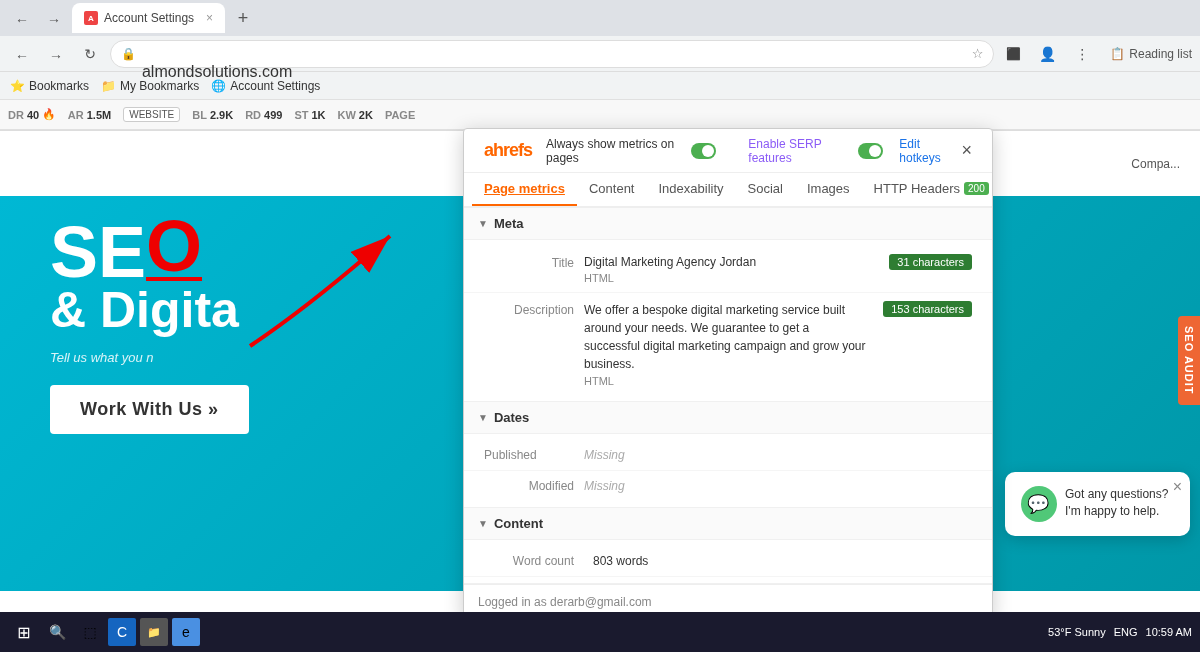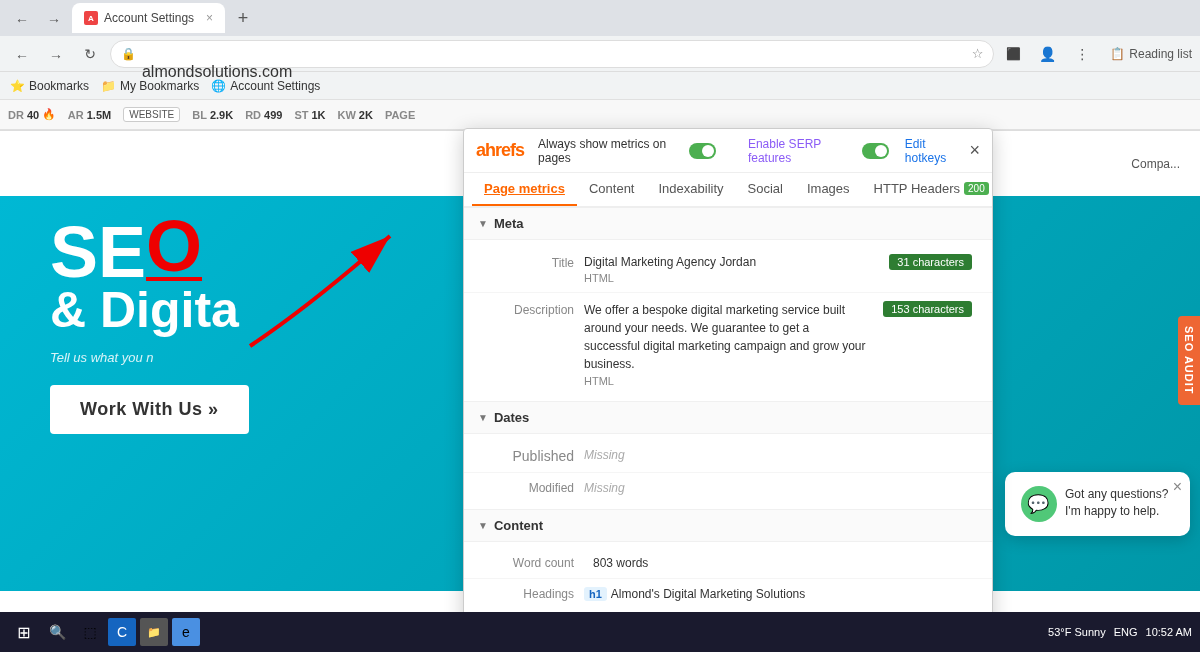--- a/index.html
+++ b/index.html
@@ -27,21 +27,21 @@
     
     
     .almond-header { background: #fff; height: 65px; display: flex; align-items: center; justify-content: center; position: relative; }
     .work-with-us-btn { margin-top: 20px; background: #fff; color: #333; border: none; padding: 14px 30px; font-size: 18px; font-weight: 700; border-radius: 4px; cursor: pointer; letter-spacing: 0.5px; }
 
     
     .seo-audit-badge { position: absolute; right: 0; top: 120px; background: #e63; color: #fff; font-weight: 700; font-size: 11px; padding: 6px 4px; writing-mode: vertical-rl; text-orientation: mixed; border-radius: 4px 0 0 4px; letter-spacing: 1px; cursor: pointer; }
 
     
     .ahrefs-popup { position: absolute; top: 0; left: 463px; width: 530px; background: #fff; border: 1px solid #ccc; box-shadow: 0 4px 20px rgba(0,0,0,0.2); border-radius: 4px; z-index: 100; }
-    .popup-header { display: flex; align-items: center; height: 44px; padding: 0 12px; border-bottom: 1px solid #eee; gap: 10px; }
+    .popup-header { display: flex; align-items: center; height: 44px; padding: 0 20px; border-bottom: 1px solid #eee; gap: 10px; }
     .ahrefs-logo { font-size: 18px; font-weight: 900; color: #f60; letter-spacing: -1px; }
     .always-show-label { font-size: 12px; color: #333; }
     .toggle-switch { width: 32px; height: 16px; border-radius: 8px; background: #4CAF50; display: inline-flex; align-items: center; position: relative; cursor: pointer; }
     .toggle-knob { width: 12px; height: 12px; border-radius: 50%; background: #fff; position: absolute; right: 2px; }
     .enable-serp-label { font-size: 12px; color: #333; margin-left: 8px; }
     .toggle-switch2 { width: 32px; height: 16px; border-radius: 8px; background: #4CAF50; display: inline-flex; align-items: center; position: relative; cursor: pointer; }
     .edit-hotkeys { color: #1a73e8; font-size: 12px; text-decoration: none; cursor: pointer; margin-left: 8px; }
     .popup-close { margin-left: auto; background: none; border: none; font-size: 18px; cursor: pointer; color: #555; }
 
     
@@ -249,46 +249,39 @@
       </div>
     </div>
 
     <div>
       <div class="section-header" style="display:flex;align-items:center;padding:8px 14px;font-size:13px;font-weight:700;color:#333;cursor:pointer;background:#fafafa;border-bottom:1px solid #f0f0f0;">
         <span class="section-chevron" style="margin-right:6px;font-size:10px;color:#777;">▼</span>
         <span>Dates</span>
       </div>
       <div class="section-body">
         <div style="display:flex;padding:8px 20px;gap:10px;border-bottom:1px solid #f5f5f5;">
-          <div style="min-width:90px;color:#888;font-size:14px;text-align:right;flex-shrink:0;">Published</div>
+          <div style="min-width:90px;color:#888;font-size:12px;flex-shrink:0;">Published</div>
           <div style="color:#aaa;font-style:italic;font-size:12px;">Missing</div>
         </div>
         <div style="display:flex;padding:8px 20px;gap:10px;">
           <div style="min-width:90px;color:#888;font-size:12px;text-align:right;flex-shrink:0;">Modified</div>
           <div style="color:#aaa;font-style:italic;font-size:12px;">Missing</div>
         </div>
       </div>
     </div>
 
     <div>
       <div class="section-header" style="display:flex;align-items:center;padding:8px 14px;font-size:13px;font-weight:700;color:#333;cursor:pointer;background:#fafafa;border-bottom:1px solid #f0f0f0;">
         <span class="section-chevron" style="margin-right:6px;font-size:10px;color:#777;">▼</span>
         <span>Content</span>
       </div>
       <div class="section-body">
         <div style="display:flex;padding:8px 20px;gap:19px;border-bottom:1px solid #f5f5f5;">
           <div style="min-width:90px;color:#888;font-size:12px;text-align:right;flex-shrink:0;">Word count</div>
           <div style="color:#333;font-size:12px;">803 words</div>
-        </div>
-        <div style="display:flex;padding:8px 20px;gap:10px;align-items:center;">
-          <div style="min-width:90px;color:#888;font-size:12px;text-align:right;flex-shrink:0;">Headings</div>
-          <div style="font-size:12px;color:#333;display:flex;align-items:center;gap:4px;">
-            <span style="background:#e3f2fd;color:#1565c0;font-size:11px;padding:1px 5px;border-radius:3px;font-weight:700;">h1</span>
-            <span>Almond's Digital Marketing Solutions</span>
-          </div>
         </div>
       </div>
     </div>
 
     <div class="logged-in-bar" style="padding:10px 14px;font-size:12px;color:#888;border-top:1px solid #eee;">
       <span>Logged in as derarb@gmail.com</span>
     </div>
   </div>
 </div>
 
@@ -298,16 +291,16 @@
     <div style="width:28px;height:28px;display:flex;align-items:center;justify-content:center;cursor:pointer;font-size:14px;">🔍</div>
     <div style="width:28px;height:28px;display:flex;align-items:center;justify-content:center;cursor:pointer;font-size:14px;">⬚</div>
     <div style="width:28px;height:28px;background:#1565c0;border-radius:2px;display:flex;align-items:center;justify-content:center;cursor:pointer;font-size:14px;color:#fff;">C</div>
     <div style="width:28px;height:28px;background:#555;border-radius:2px;display:flex;align-items:center;justify-content:center;cursor:pointer;font-size:11px;color:#fff;">📁</div>
     <div style="width:28px;height:28px;background:#4a90e2;border-radius:2px;display:flex;align-items:center;justify-content:center;cursor:pointer;font-size:14px;">e</div>
   </div>
   <div style="display:flex;align-items:center;gap:8px;">
     <span style="font-size:11px;color:#fff;">53°F Sunny</span>
     <span style="font-size:11px;color:#fff;">ENG</span>
     <div style="text-align:right;">
-      <div style="font-size:11px;color:#fff;">10:52 AM</div>
+      <div style="font-size:11px;color:#fff;">10:59 AM</div>
     </div>
   </div>
 </div>
 
 </body></html>

